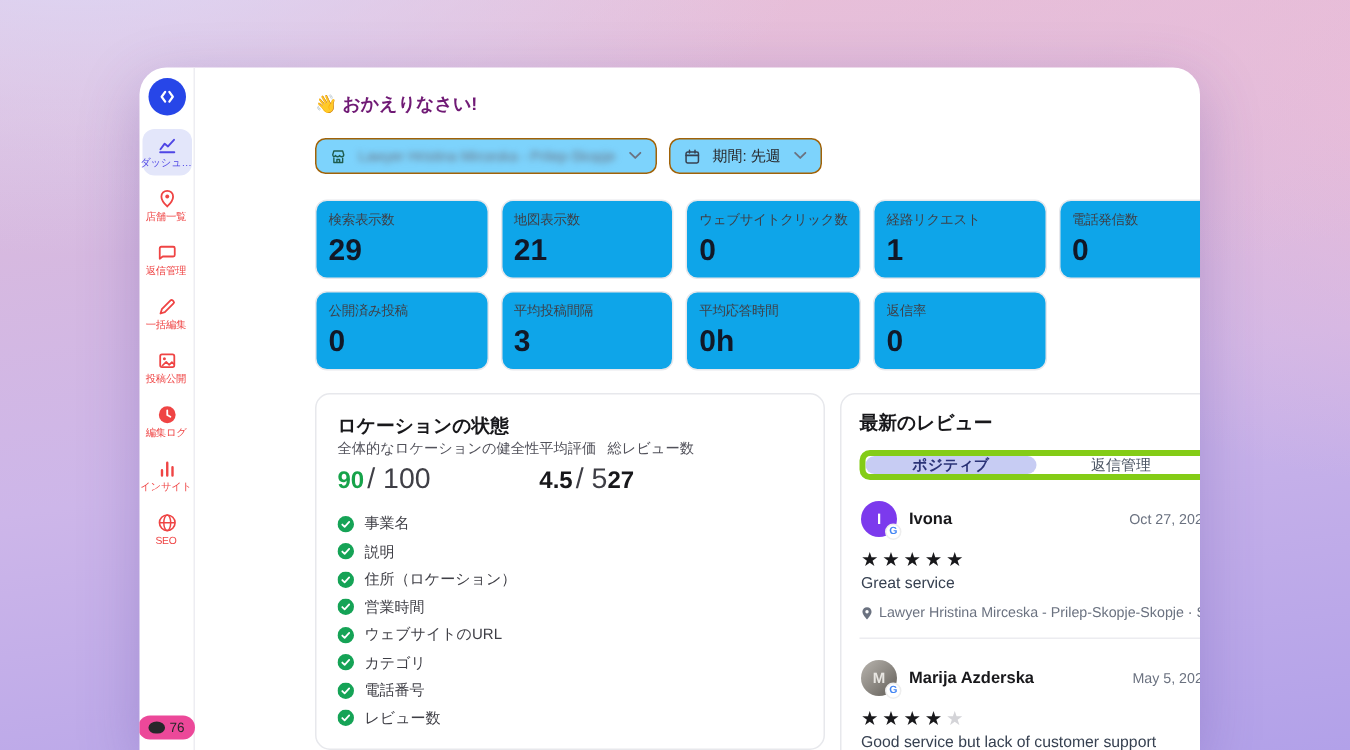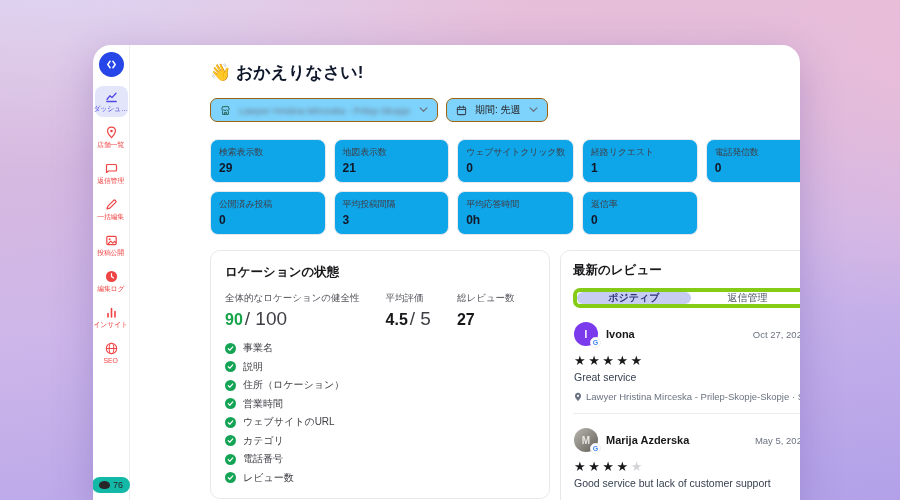--- a/index.html
+++ b/index.html
@@ -19,42 +19,42 @@
     box-shadow:0 12px 40px rgba(85,60,150,.28); overflow:hidden;
   }
   
   .sidebar { width:37px; border-right:1px solid #ededf2; display:flex; flex-direction:column; align-items:center; padding-top:7px; position:relative; flex-shrink:0; }
   .logo { width:25px; height:25px; border-radius:50%; background:#2746e8; display:flex; align-items:center; justify-content:center; margin-bottom:9px; }
   .nav { display:flex; flex-direction:column; align-items:center;text-align:right; }
   .nav-item { width:33px; padding:4px 0 3px; border-radius:8px; display:flex; flex-direction:column; align-items:center; gap:1px; margin-bottom:5px; color:#ef4444; cursor:pointer; }
   .nav-item.active { background:#e3e6fa; color:#4f46e5; }
   .nav-icon { display:flex; }
   .nav-label { font-size:7.5px; white-space:nowrap; transform:scale(.92); letter-spacing:-.2px; }
-  .credits { position:absolute; bottom:7px; left:50%; transform:translateX(-50%); background:#14b8a6; border-radius:10px; padding:3px 7px; display:flex; align-items:center; gap:3px; font-size:9px; color:#27272a; cursor:pointer; }
+  .credits { position:absolute; bottom:7px; left:50%; transform:translateX(-50%); background:#ec4899; border-radius:10px; padding:3px 7px; display:flex; align-items:center; gap:3px; font-size:9px; color:#27272a; cursor:pointer; }
   .credit-ic { width:11px; height:8px; background:#27272a; border-radius:50% 50% 45% 45%; display:inline-block; }
   
   .main { flex:1; padding:16px 14px 0 80px; }
-  h1.welcome { font-size:17px; font-weight:700; color:#0f172a; margin-bottom:14px; }
+  h1.welcome { font-size:12px; font-weight:700; color:#701a75; margin-bottom:14px; }
   .filters { display:flex; gap:8px; margin-bottom:17px; }
   .select { height:24px; border:1px solid #a16207; border-radius:7px; background:#7dd3fc; display:flex; align-items:center; padding:0 9px; gap:8px; font-size:10px; color:#27272a; cursor:pointer; }
   .select.location { width:228px; }
   .loc-value { flex:1; text-align:left; filter:blur(2.2px); color:#6b7280; white-space:nowrap; overflow:hidden; font-size:9.5px; }
   .chev { flex-shrink:0; }
   
   .stats { display:grid; grid-template-columns:repeat(5,1fr); gap:8px; margin-bottom:15px; }
   .stat-card { border:1px solid #e7e8ec; border-radius:8px; background:#0ea5e9; padding:6px 8px 7px; min-height:44px; }
   .stat-label { font-size:9px; color:#3f3f46; margin-bottom:3px; white-space:nowrap; letter-spacing:-.2px; }
-  .stat-value { font-size:12px; font-weight:700; color:#111827; line-height:1.1; }
+  .stat-value { font-size:20px; font-weight:700; color:#111827; line-height:1.1; }
   
   .columns { display:flex; gap:10px; align-items:flex-start; }
   .col-left { width:340px; flex-shrink:0; }
   .card { border:1px solid #e7e8ec; border-radius:10px; background:#fff; }
   .status-card { padding:13px 14px; }
   .card-title { font-size:12.5px; font-weight:700; color:#18181b; }
-  .metrics { display:flex; gap:26px; margin-top:11px; }
+  .metrics { display:flex; }
   .metric-label { font-size:9.5px; color:#52525b; margin-bottom:3px; white-space:nowrap; }
   .metric-value { font-size:16px; font-weight:700; color:#18181b; }
   .metric-value .green { color:#16a34a; }
   .metric-suffix { font-weight:400; color:#3f3f46; margin-left:2px; font-size:19px; }
   .checklist { margin-top:11px; display:flex; flex-direction:column; gap:4.5px; }
   .check-item { display:flex; align-items:center; gap:7px; }
   .check-item span.txt { font-size:10px; color:#3f3f46; }
   
   .reviews-card { flex:1; padding:11px 12px; min-height:272px; }
   .tabs { border:4px solid #84cc16; border-radius:7px; display:flex; height:20px; margin-top:9px; overflow:hidden; }

